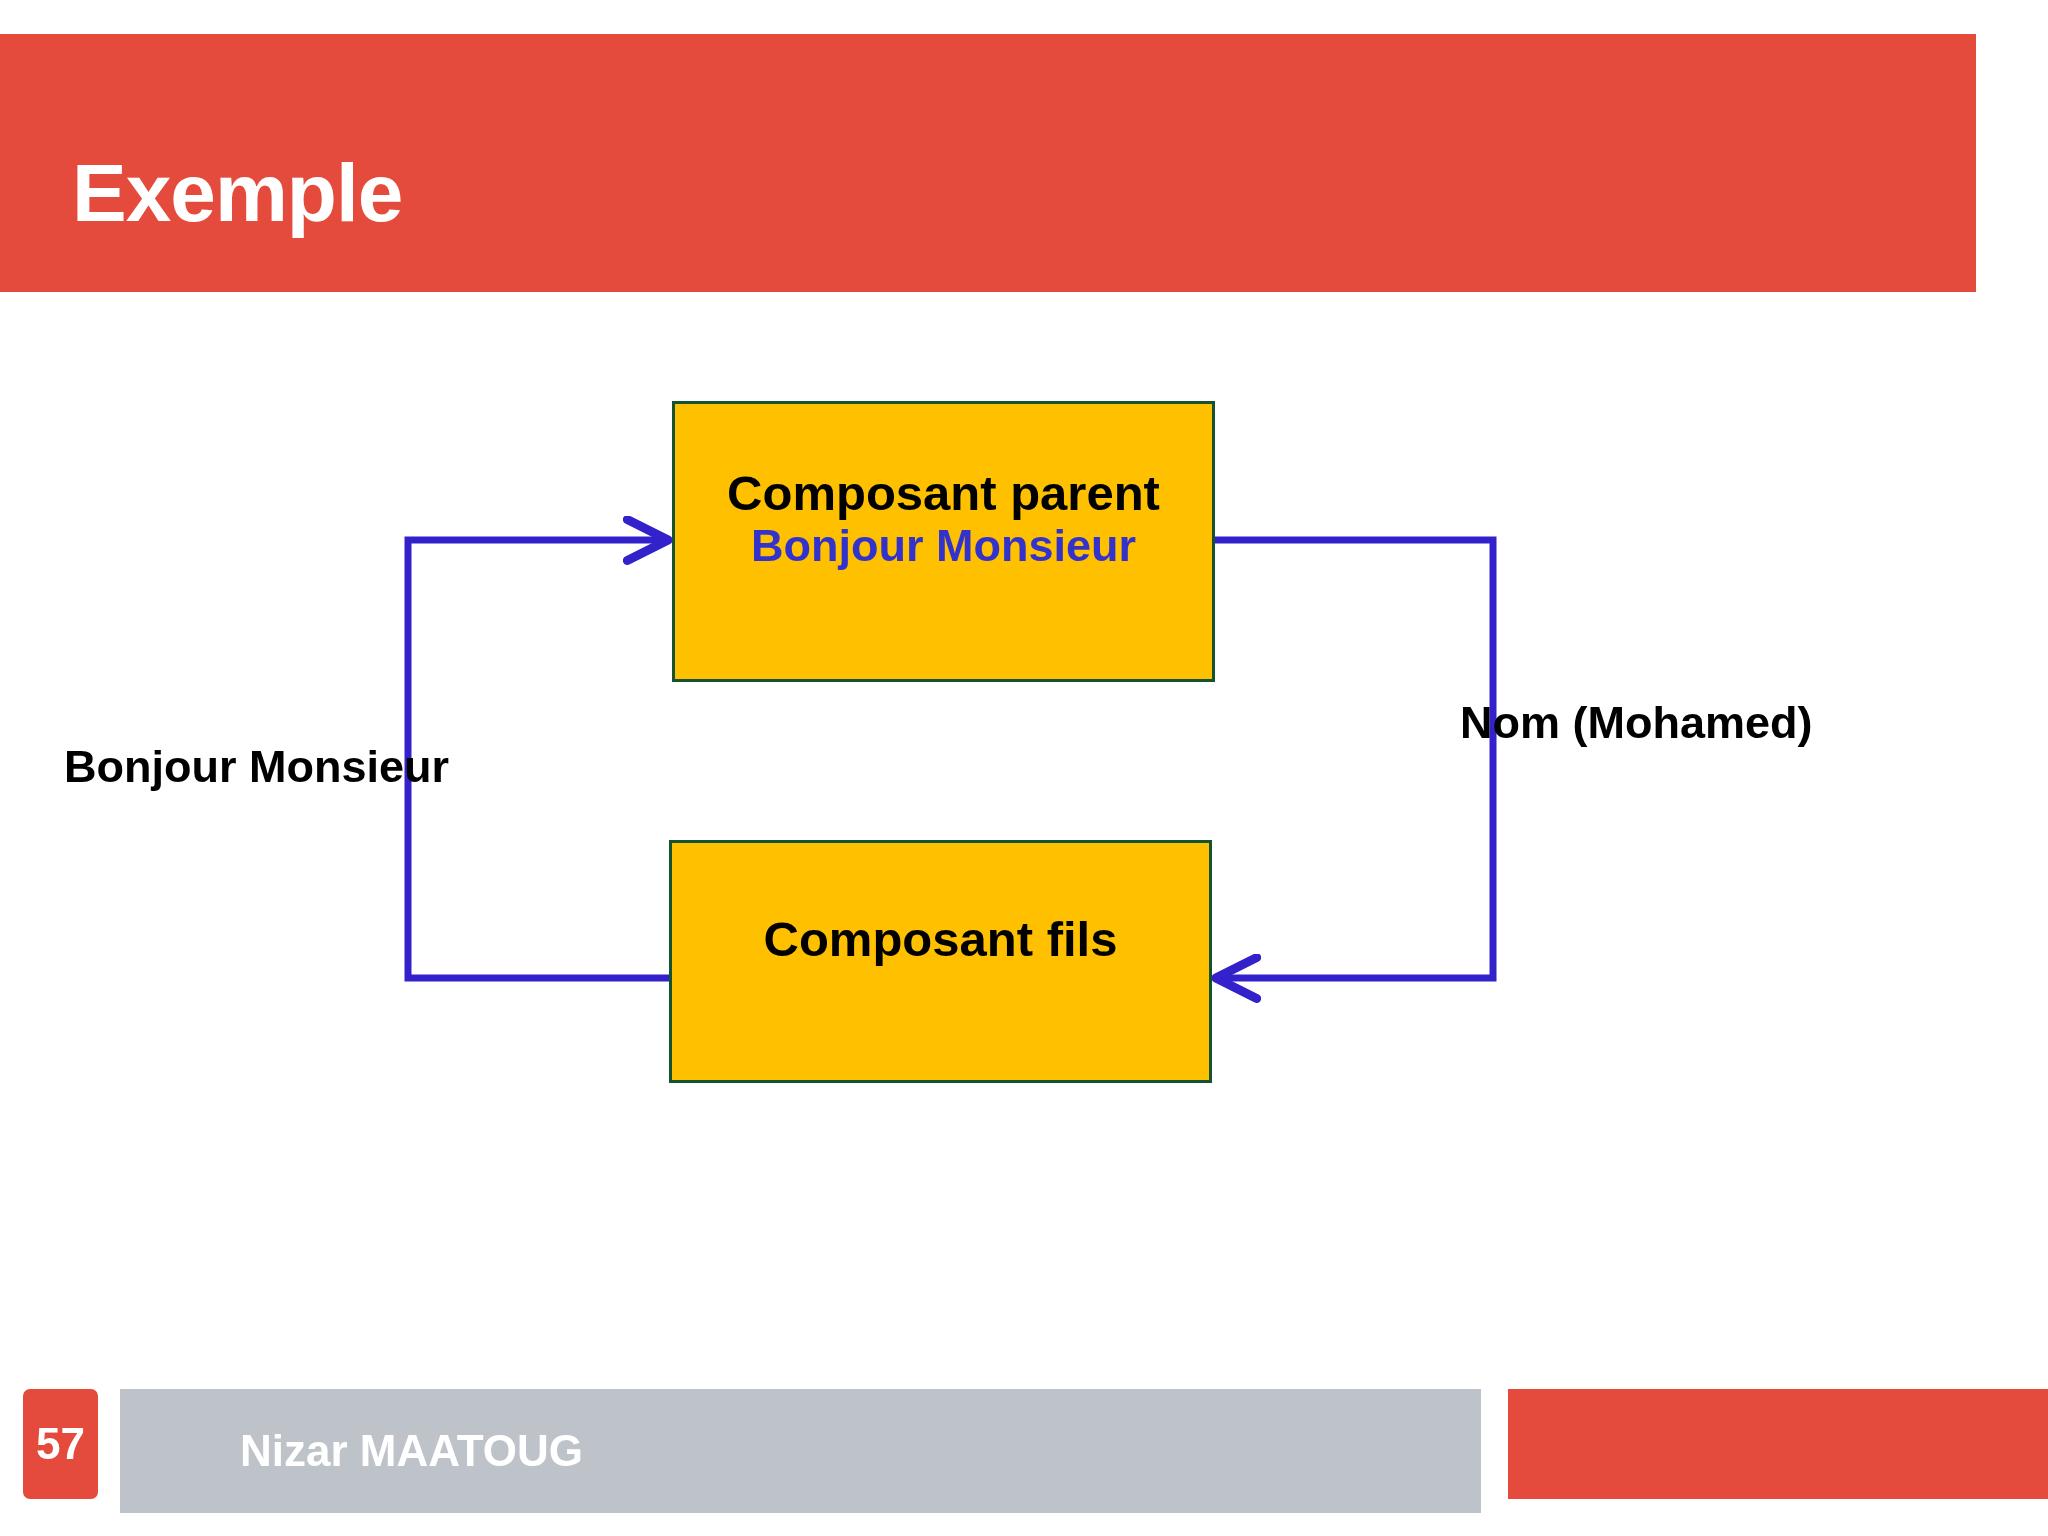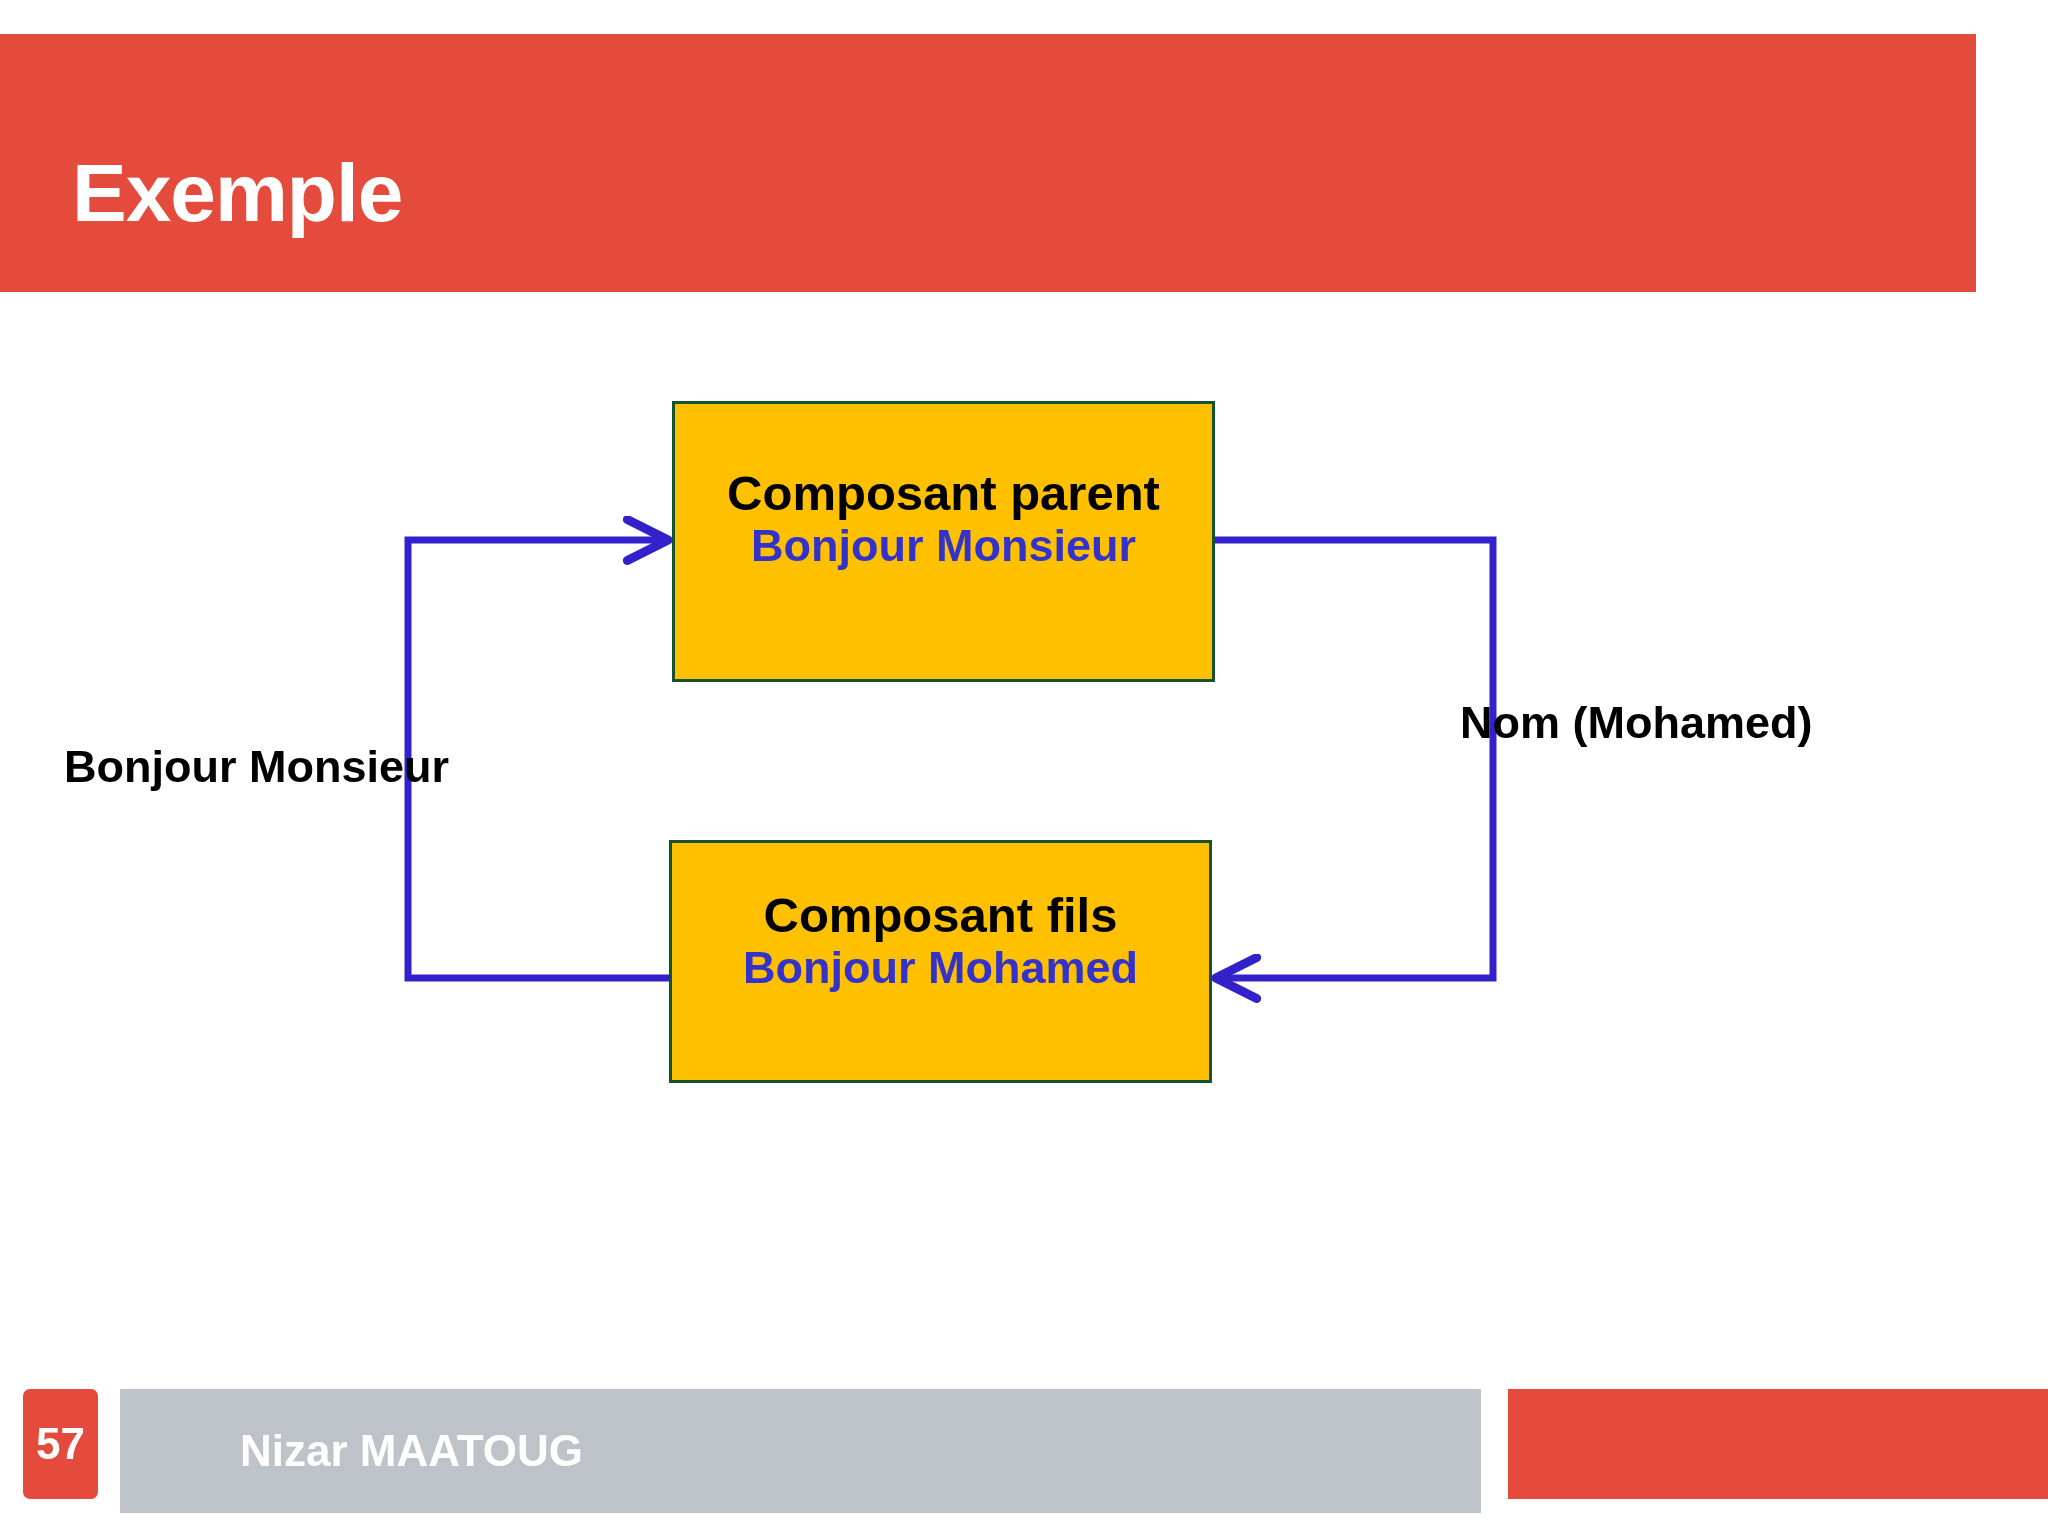--- a/index.html
+++ b/index.html
@@ -185,21 +185,20 @@
   <div class="node-box" id="node-parent">
     <div class="node-inner">
       <div class="node-title">Composant parent</div>
       <div class="node-sub">Bonjour Monsieur</div>
     </div>
   </div>
 
   <div class="node-box" id="node-child">
     <div class="node-inner">
       <div class="node-title">Composant fils</div>
-      <div class="node-sub">Bonjour Mohamed</div>
     </div>
   </div>
 
   <div class="edge-label" id="label-left">Bonjour Monsieur</div>
   <div class="edge-label" id="label-right">Nom (Mohamed)</div>
 
   <div class="footer-page">
     <span class="footer-page-num">57</span>
   </div>
   <div class="footer-bar">

